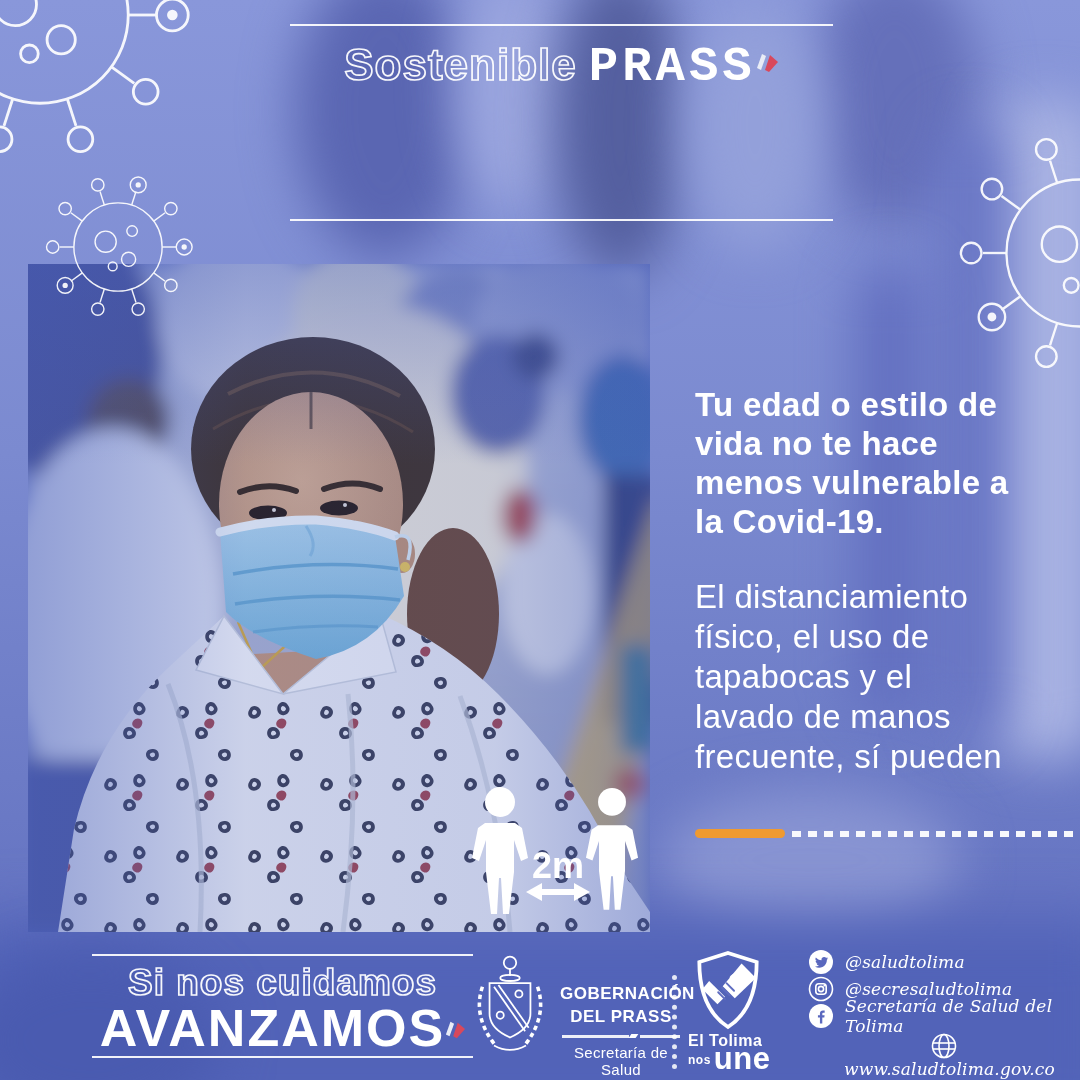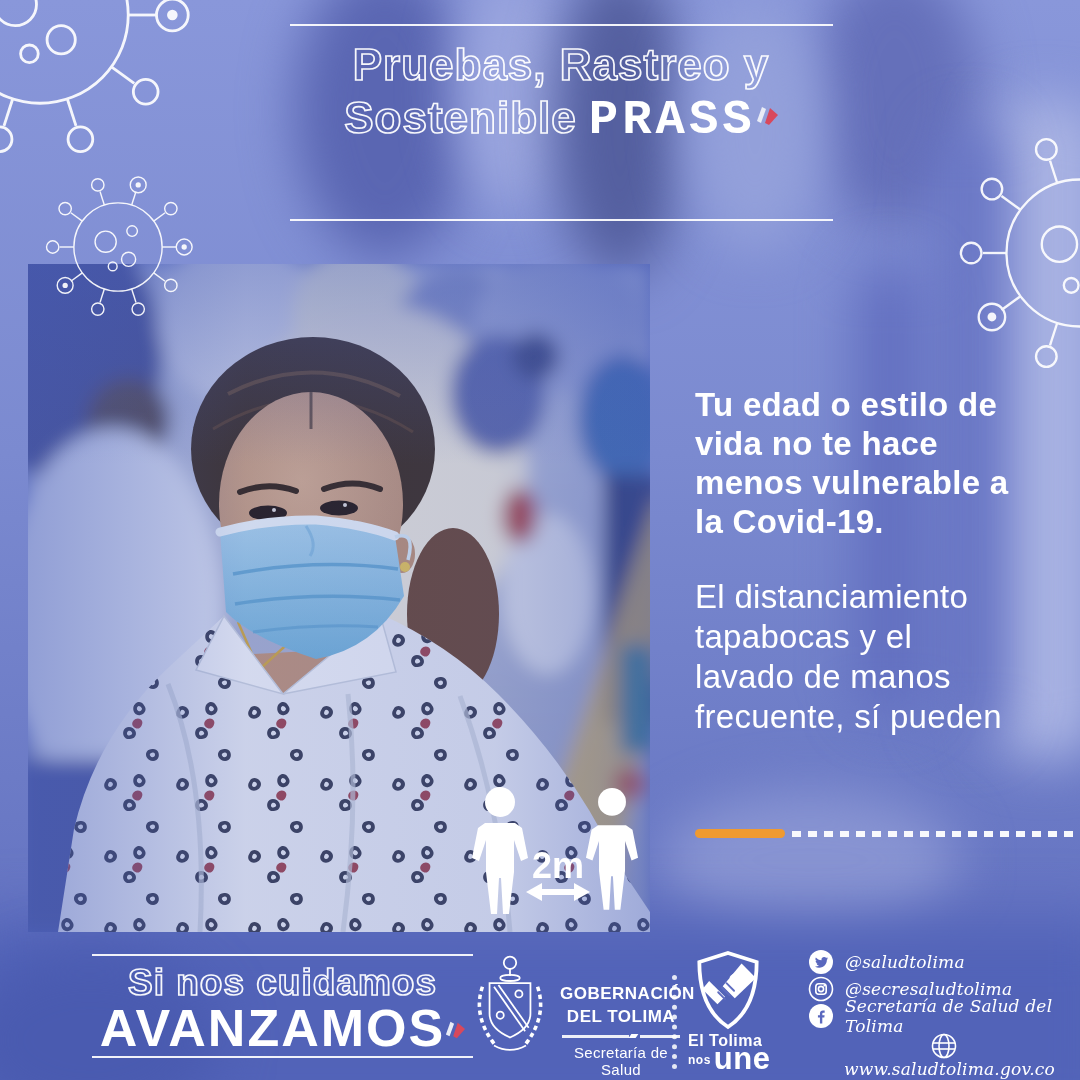--- a/index.html
+++ b/index.html
@@ -144,21 +144,20 @@
   <svg class="virus virus-sm" viewBox="-85 -85 170 170">
       <use href="#virusIcon"></use>
     </svg>
   <svg class="virus virus-r" viewBox="-85 -85 170 170">
       <use href="#virusIcon"></use>
     </svg>
 
   <header class="header">
     <div class="rule rule-h-top"></div>
     <div class="title">
-      <div class="outline">Pruebas, Rastreo y</div>
       <div>
         <span class="outline">Sostenible</span><span class="prass">PRASS</span><span class="mark"><svg width="22" height="22" viewBox="0 0 22 22">
               <polygon points="1,16 6,2 10,4 5,18" fill="#e9ecf6"></polygon>
               <polygon points="9,18 14,3 22,10 13,20" fill="#D8485C"></polygon>
             </svg></span>
       </div>
     </div>
     <div class="rule rule-h-bot"></div>
   </header>
 
@@ -298,20 +297,21 @@
 
   <section class="message">
     <div class="msg-bold">
       <div>Tu edad o estilo de</div>
       <div>vida no te hace</div>
       <div>menos vulnerable a</div>
       <div>la Covid-19.</div>
     </div>
     <div class="msg-light">
       <div>El distanciamiento</div>
+      <div>físico, el uso de</div>
       <div>tapabocas y el</div>
       <div>lavado de manos</div>
       <div>frecuente, sí pueden</div>
     </div>
     <div class="underline">
       <span class="orange-bar"></span>
       <span class="dash-line"></span>
     </div>
   </section>
 
@@ -336,21 +336,21 @@
         <line x1="32" y1="36" x2="66" y2="84"></line>
         <circle cx="55" cy="46" r="4"></circle>
         <circle cx="34" cy="70" r="4"></circle>
         <path d="M14,38 q-11,32 13,64" stroke-width="4" stroke-dasharray="5 4"></path>
         <path d="M76,38 q11,32 -13,64" stroke-width="4" stroke-dasharray="5 4"></path>
         <path d="M27,104 q18,10 36,0"></path>
       </g>
     </svg>
     <div class="gov-text">
       <div class="gov-l1">GOBERNACIÓN</div>
-      <div class="gov-l2">DEL TOLIMA</div>
+      <div class="gov-l2">DEL PRASS</div>
       <div class="gov-div">
           <i></i>
         </div>
       <div class="gov-l3">Secretaría de Salud</div>
     </div>
   </div>
 
   <div class="vdots"></div>
 
   <div class="brand">

